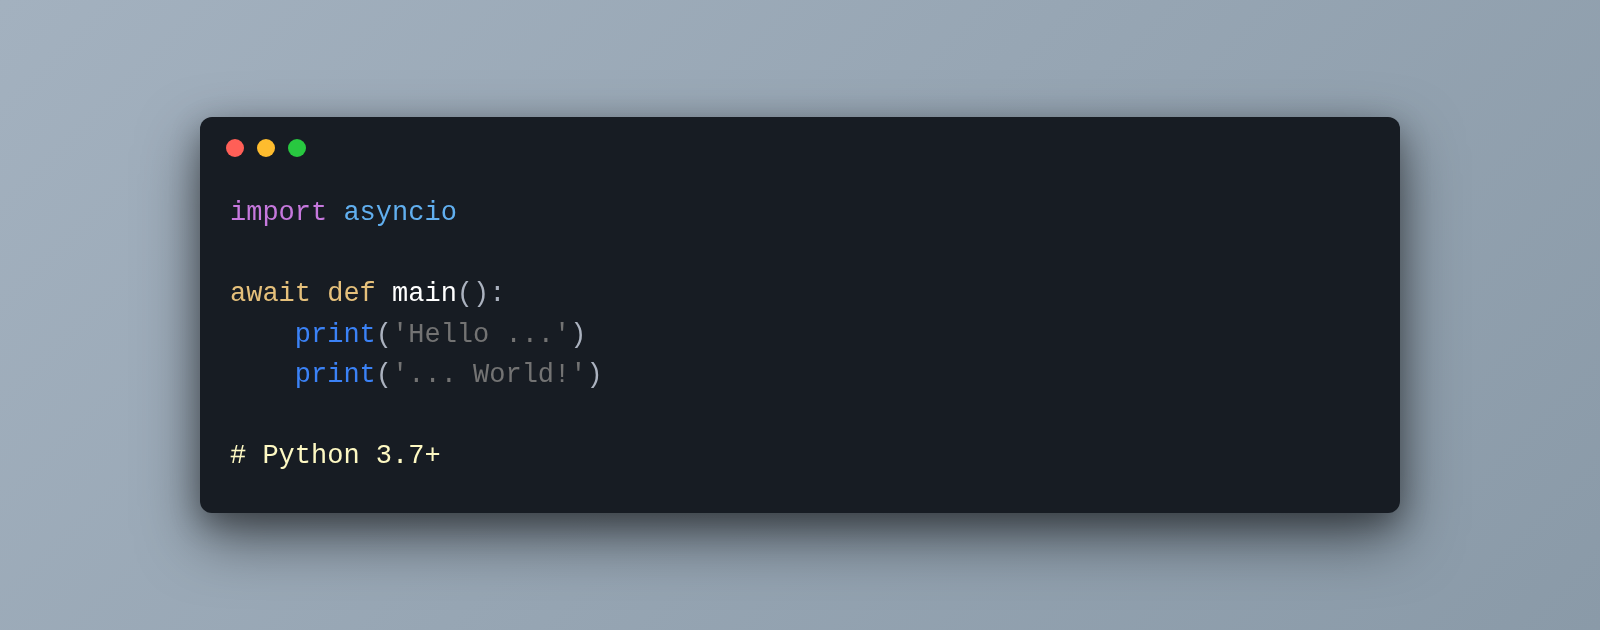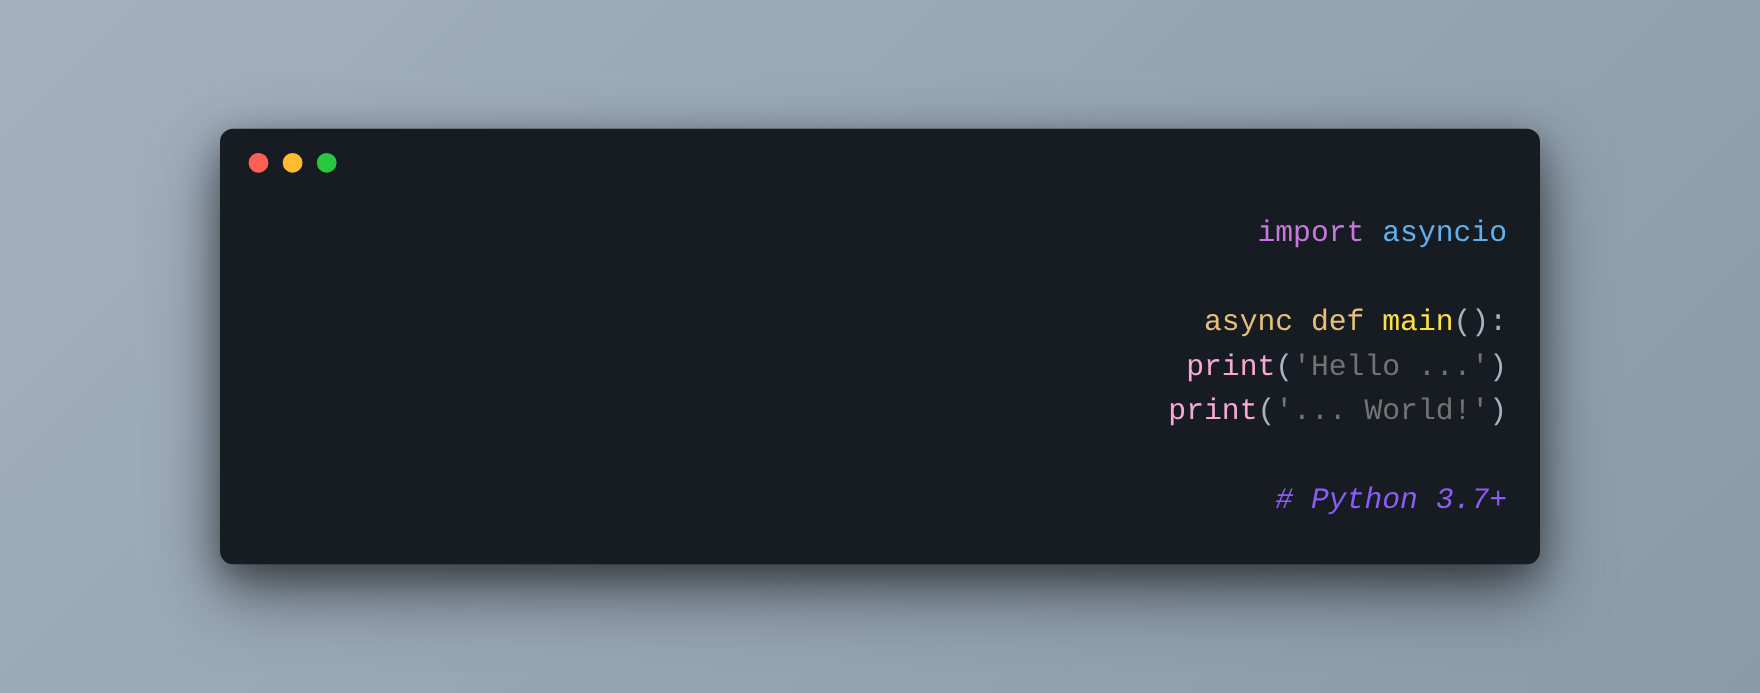--- a/index.html
+++ b/index.html
@@ -1,19 +1,18 @@
 <!DOCTYPE html>
 <html><head>
   <meta charset="utf-8">
   <style>
     * {
       margin: 0;
       padding: 0;
       box-sizing: border-box;
-      text-align: right;
     }
     
     body {
       width: 1600px;
       height: 630px;
       background: linear-gradient(135deg, #a3b1bf 0%, #8a9aa8 100%);
       display: flex;
       align-items: center;
       justify-content: center;
       font-family: 'Menlo', 'Monaco', 'Consolas', 'Courier New', monospace;
@@ -69,38 +68,37 @@
     
     .tok-keyword-yellow {
       color: #e5c07b;
     }
     
     .tok-module {
       color: #61afef;
     }
     
     .tok-function {
-      color: #fde047;
+      color: #ffffff;
     }
     
     .tok-builtin {
-      color: #f9a8d4;
+      color: #3b82f6;
     }
     
     .tok-string {
       color: #737373;
     }
     
     .tok-number {
       color: #d19a66;
     }
     
     .tok-comment {
-      color: #8b5cf6;
-      font-style: italic;
+      color: #fef9c3;
     }
     
     .tok-punct {
       color: #abb2bf;
     }
     
     .tok-dot {
       color: #abb2bf;
     }
   </style>
@@ -109,19 +107,19 @@
 
 <div class="code-window">
   <div class="title-bar">
     <div class="traffic-light red"></div>
     <div class="traffic-light yellow"></div>
     <div class="traffic-light green"></div>
   </div>
   <div class="code-content">
     <div class="code-line"><span class="tok-keyword">import</span> <span class="tok-module">asyncio</span></div>
     <div class="code-line"></div>
-    <div class="code-line"><span class="tok-keyword-yellow">async</span> <span class="tok-keyword-yellow">def</span> <span class="tok-function">main</span><span class="tok-punct">():</span></div>
+    <div class="code-line"><span class="tok-keyword-yellow">await</span> <span class="tok-keyword-yellow">def</span> <span class="tok-function">main</span><span class="tok-punct">():</span></div>
     <div class="code-line"><span>    </span><span class="tok-builtin">print</span><span class="tok-punct">(</span><span class="tok-string">'Hello ...'</span><span class="tok-punct">)</span></div>
     <div class="code-line"><span>    </span><span class="tok-builtin">print</span><span class="tok-punct">(</span><span class="tok-string">'... World!'</span><span class="tok-punct">)</span></div>
     <div class="code-line"></div>
     <div class="code-line"><span class="tok-comment"># Python 3.7+</span></div>
   </div>
 </div>
 
 </body></html>

